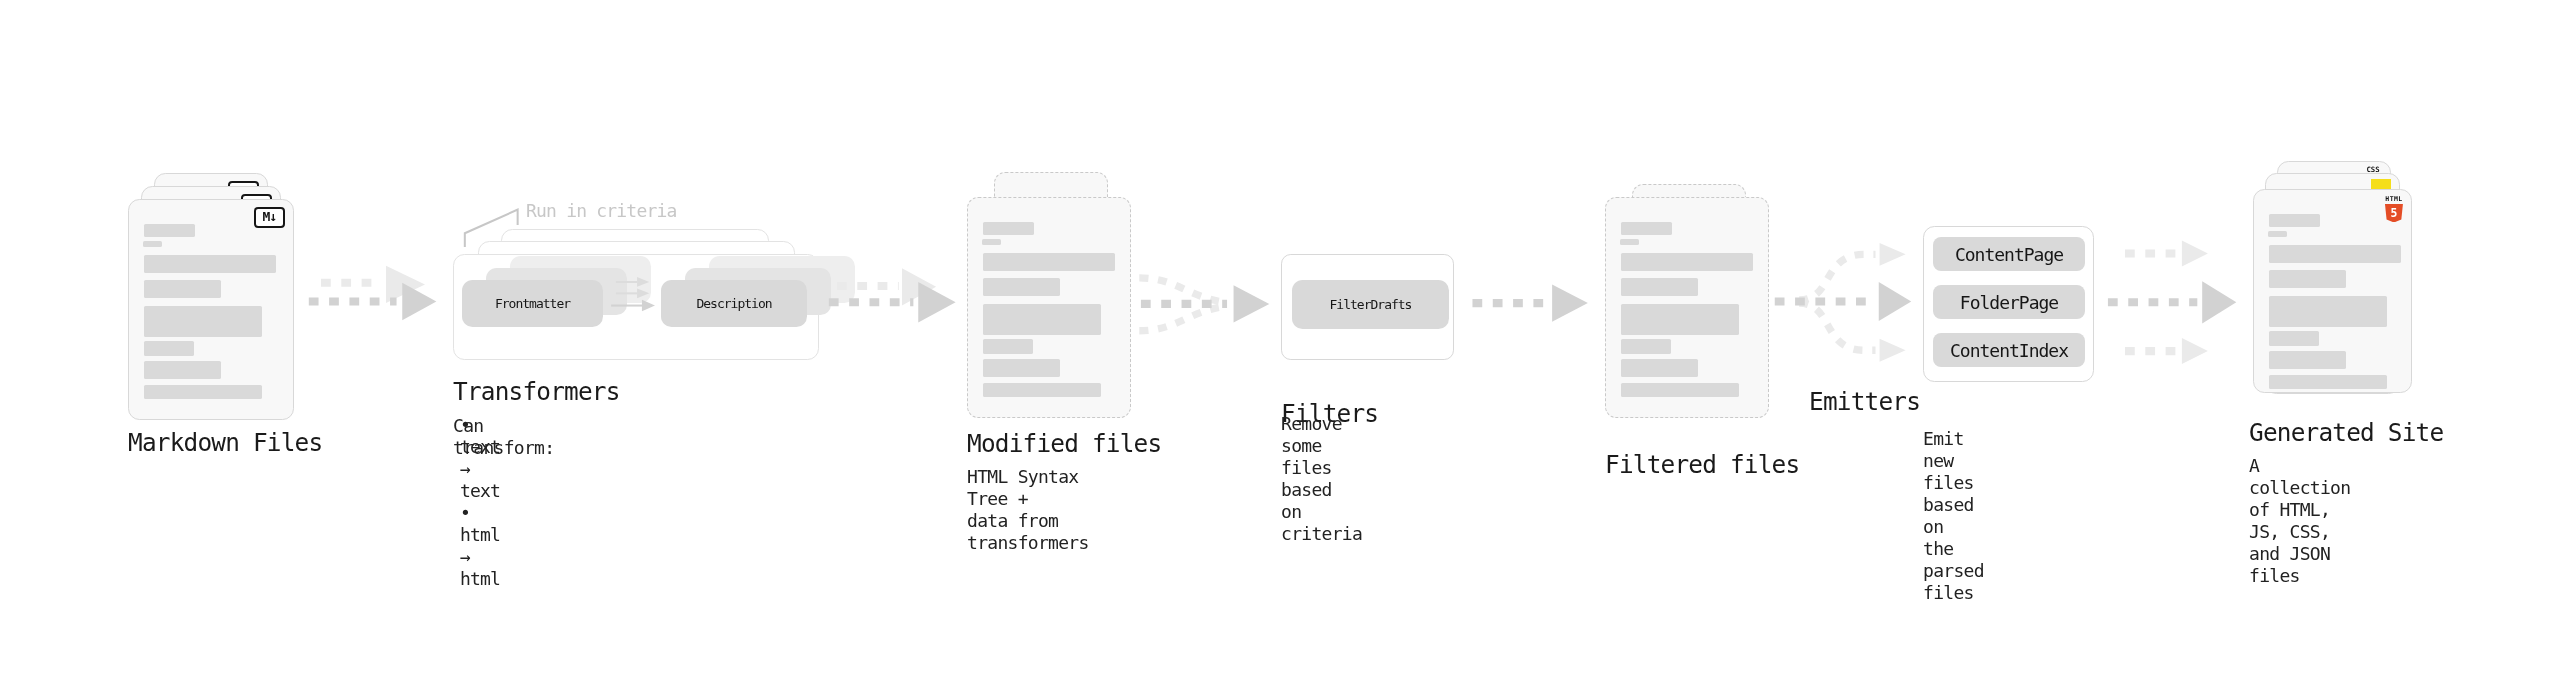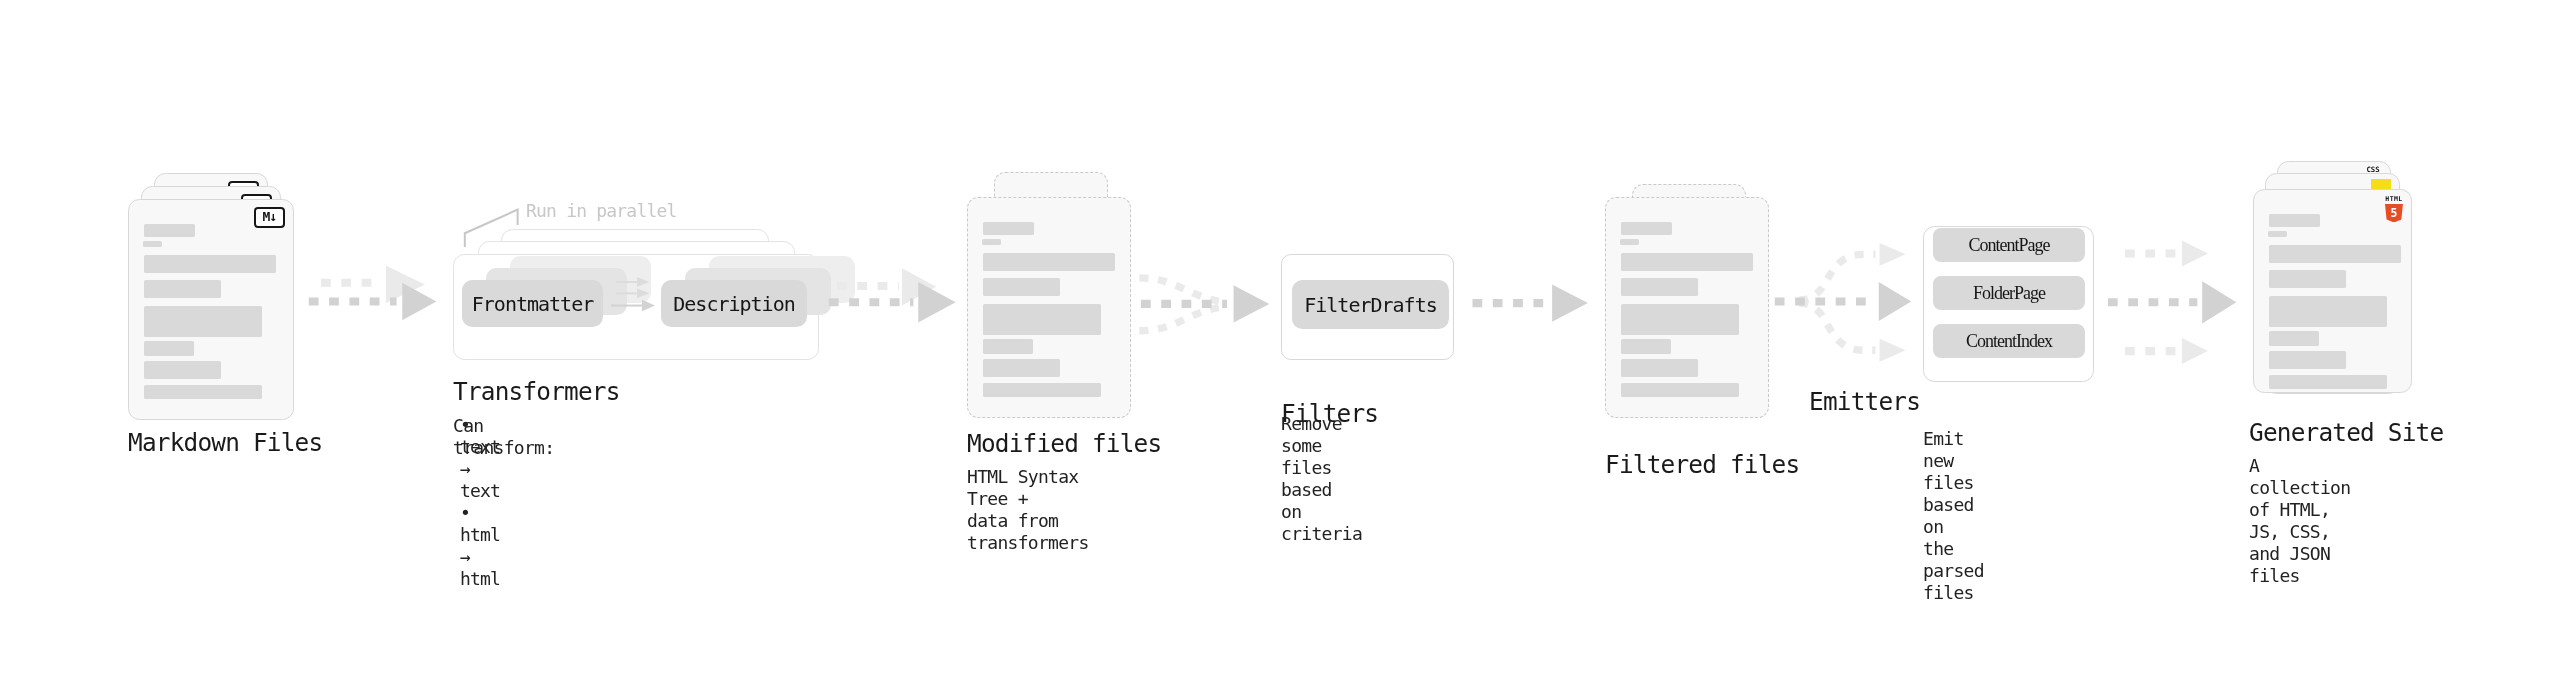--- a/index.html
+++ b/index.html
@@ -20,21 +20,21 @@
   .bar{position:absolute;background:var(--bar-fill,#d9d9d9);border-radius:1.6px;}
   .card{
     position:absolute;box-sizing:border-box;background:#ffffff;
     border:1.6px solid var(--card-border,#d8d8d8);border-radius:11.4px;
   }
   .card.lite{border-color:var(--light-border,#e3e3e3);}
   .pill{
     position:absolute;box-sizing:border-box;border-radius:10.6px;
     background:var(--pill-fill,#d9d9d9);
     display:flex;align-items:center;justify-content:center;
-    font-size:20px;letter-spacing:-1px;color:#161616;white-space:nowrap;
+    font-size:13px;letter-spacing:-1px;color:#161616;white-space:nowrap;
   }
   .pill.ghost1{background:var(--pill-ghost1,#e4e4e4);}
   .pill.ghost2{background:var(--pill-ghost2,#eeeeee);}
   .pill-col{position:absolute;display:flex;flex-direction:column;gap:14px;}
   .pill-col .pill{position:static;width:152px;height:34px;border-radius:8.1px;font-size:18px;}
   .title{position:absolute;font-size:24.4px;letter-spacing:-0.8px;white-space:nowrap;color:var(--title-text,#1a1a1a);}
   .subtitle{position:absolute;font-size:18px;line-height:22px;letter-spacing:-0.7px;white-space:pre-line;color:var(--body-text,#222);}
   .bullets{position:absolute;font-size:18px;line-height:22px;letter-spacing:-0.8px;color:var(--body-text,#222);}
   .callout{position:absolute;font-size:18px;letter-spacing:-0.8px;color:var(--muted-text,#c7c7c7);white-space:nowrap;}
   .badge-md{
@@ -97,21 +97,21 @@
     <div class="card lite" style="left:478px;top:241px;width:317px;height:106px;"></div>
     <div class="card lite" style="left:453px;top:254px;width:366px;height:106px;"></div>
 
     <div class="pill ghost2" style="left:510px;top:256px;width:141px;height:47px;"></div>
     <div class="pill ghost1" style="left:486px;top:268px;width:141px;height:47px;"></div>
     <div class="pill ghost2" style="left:709px;top:256px;width:146px;height:47px;"></div>
     <div class="pill ghost1" style="left:685px;top:268px;width:146px;height:47px;"></div>
     <div class="pill" style="left:462px;top:280px;width:141px;height:47px;">Frontmatter</div>
     <div class="pill" style="left:661px;top:280px;width:146px;height:47px;">Description</div>
 
-    <div class="callout" style="left:526px;top:200px;">Run in parallel</div>
+    <div class="callout" style="left:526px;top:200px;">Run in criteria</div>
 
     <div class="title" style="left:453px;top:377px;">Transformers</div>
     <div class="subtitle" style="left:453px;top:415px;">Can transform:</div>
     <div class="bullets" style="left:460px;top:414px;">
         <div class="bullet-line">• text → text</div>
         <div class="bullet-line">• html → html</div>
       </div>
   </div>
 
   <div class="stage">
@@ -149,21 +149,21 @@
         <span class="bar" style="left: 15.4px; top: 106px; width: 118px; height: 31px;"></span>
         <span class="bar" style="left: 15.4px; top: 141px; width: 50px; height: 15.4px;"></span>
         <span class="bar" style="left: 15.4px; top: 161px; width: 77px; height: 18px;"></span>
         <span class="bar" style="left: 15.4px; top: 185px; width: 118px; height: 14px;"></span>
       </div>
     <div class="title" style="left:1605px;top:450px;">Filtered files</div>
   </div>
 
   <div class="stage">
     <div class="card" style="left:1923px;top:226px;width:171px;height:156px;"></div>
-    <div class="pill-col" style="left:1933px;top:228px;font-family:Liberation Serif, serif;">
+    <div class="pill-col" style="left:1933px;top:237px;">
         <div class="pill">ContentPage</div>
         <div class="pill">FolderPage</div>
         <div class="pill">ContentIndex</div>
       </div>
     <div class="title" style="left:1809px;top:387px;">Emitters</div>
     <div class="subtitle" style="left:1923px;top:428px;">Emit new files based on
 the parsed files</div>
   </div>
 
   <div class="stage">

